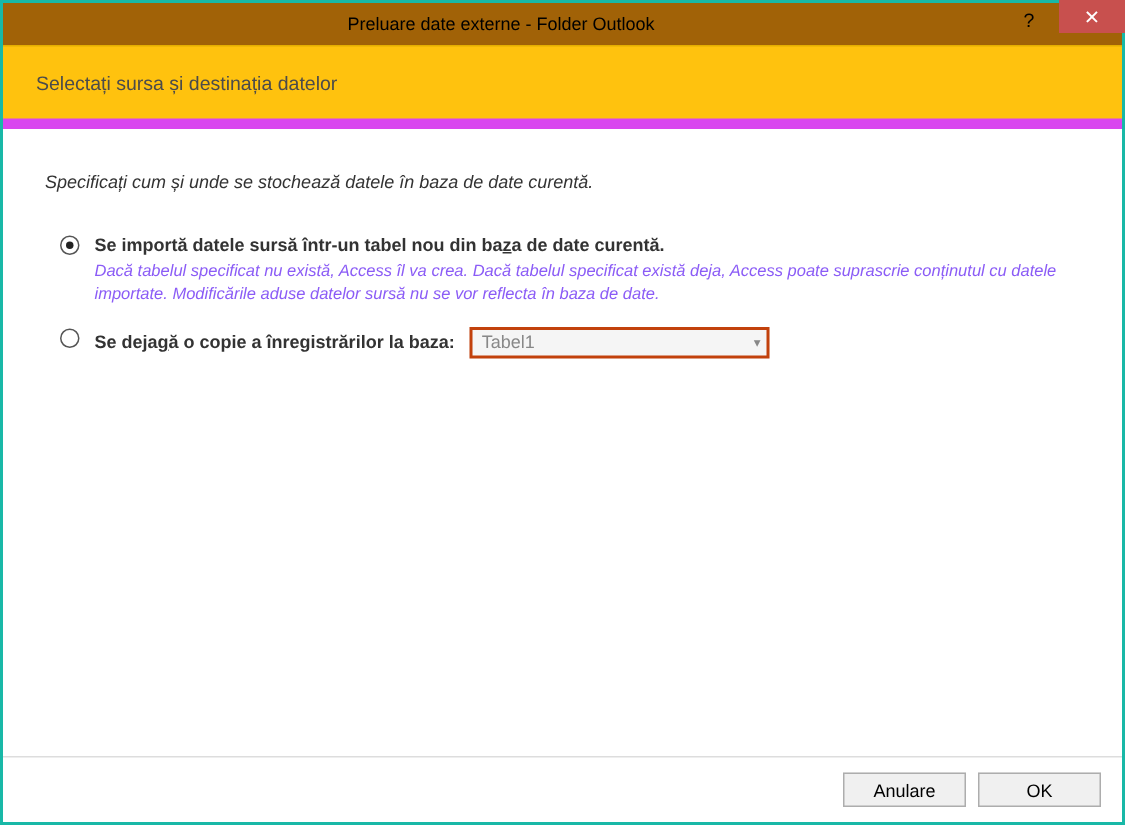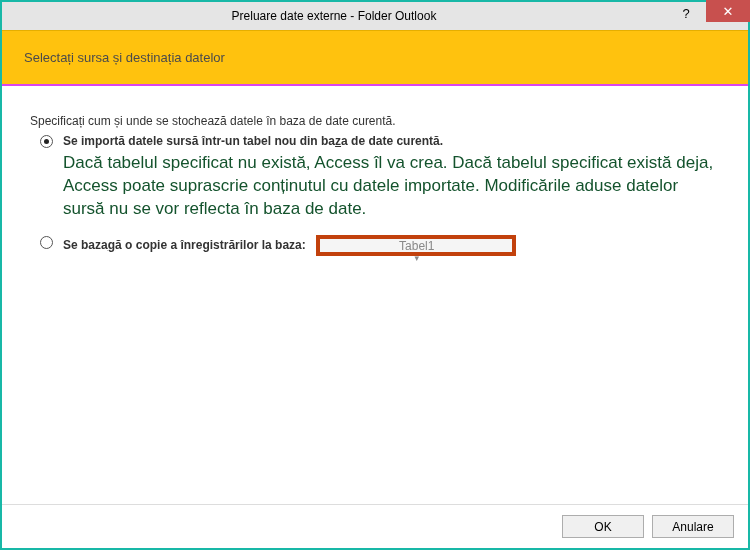--- a/index.html
+++ b/index.html
@@ -12,21 +12,21 @@
   .window {
     width: 750px;
     height: 550px;
     border: 2px solid #18b8a7;
     display: flex;
     flex-direction: column;
     background: #fff;
   }
   .titlebar {
     height: 28px;
-    background: #e5e5e5;
+    background: #a16207;
     display: flex;
     align-items: center;
     position: relative;
     color: #000;
   }
   .titlebar .title {
     flex: 1;
     text-align: center;
     font-size: 12px;
     color: #000;
@@ -51,38 +51,39 @@
     color: #fff;
     width: 44px;
     height: 22px;
     margin-top: -2px;
     margin-right: -2px;
   }
   .banner {
     height: 56px;
     background: #ffc20e;
     border-top: 1px solid #e5ae00;
-    border-bottom: 2px solid #d946ef;
+    border-bottom: 7px solid #d946ef;
     display: flex;
     align-items: center;
     padding-left: 22px;
   }
   .banner .heading {
     color: #4b4b4b;
     font-size: 13px;
   }
   .content {
     flex: 1;
     padding: 28px 28px 10px 28px;
     color: #333;
     overflow: hidden;
   }
   .instruction {
-    margin-bottom: 6px;
-    font-size: 12px;
+    margin-bottom: 28px;
+    font-size: 12px;
+    font-style: italic;
   }
   .option {
     display: flex;
     margin-bottom: 14px;
     padding-left: 10px;
   }
   .radio {
     width: 13px;
     height: 13px;
     border: 1px solid #555;
@@ -108,37 +109,37 @@
   }
   .option-title {
     font-weight: bold;
     font-size: 12px;
     margin-bottom: 4px;
     display: flex;
     align-items: center;
     gap: 10px;
   }
   .option-desc {
-    font-size: 17px;
-    color: #14532d;
+    font-size: 11px;
+    color: #8b5cf6;
     line-height: 1.35;
+    font-style: italic;
   }
   .combo {
     display: inline-flex;
     align-items: center;
-    border: 4px solid #c2410c;
+    border: 2px solid #c2410c;
     background: #f5f5f5;
     color: #888;
     height: 21px;
     width: 200px;
     padding: 0 4px 0 6px;
     font-size: 12px;
     font-weight: normal;
     position: relative;
-    flex-direction: column;
   }
   .combo-text { flex: 1; }
   .combo-arrow {
     font-size: 9px;
     color: #888;
   }
   .footer {
     height: 44px;
     border-top: 1px solid #ddd;
     display: flex;
@@ -190,31 +191,31 @@
         </div>
         <div class="option-desc">Dacă tabelul specificat nu există, Access îl va crea. Dacă tabelul specificat există deja, Access poate suprascrie conținutul cu datele importate. Modificările aduse datelor sursă nu se vor reflecta în baza de date.</div>
       </div>
     </div>
 
     <div class="option">
       <div class="radio"></div>
       <div class="option-body">
         <div class="option-title">
           <span>
-            <span>Se baza</span><span class="underline-z">g</span><span>ă o copie a înregistrărilor la baza:</span>
+            <span>Se deja</span><span class="underline-z">g</span><span>ă o copie a înregistrărilor la baza:</span>
           </span>
           <span class="combo">
             <span class="combo-text">Tabel1</span>
             <span class="combo-arrow">▾</span>
           </span>
         </div>
       </div>
     </div>
 
 
   </div>
 
   <div class="footer">
+    <div class="btn">Anulare</div>
     <div class="btn">OK</div>
-    <div class="btn">Anulare</div>
   </div>
 
 </div>
 
 </body></html>

